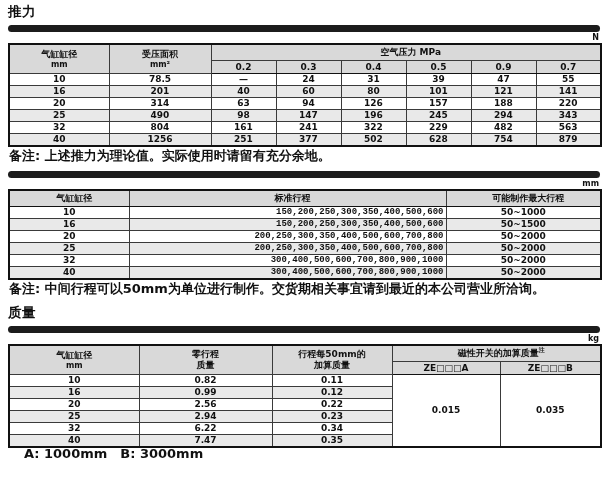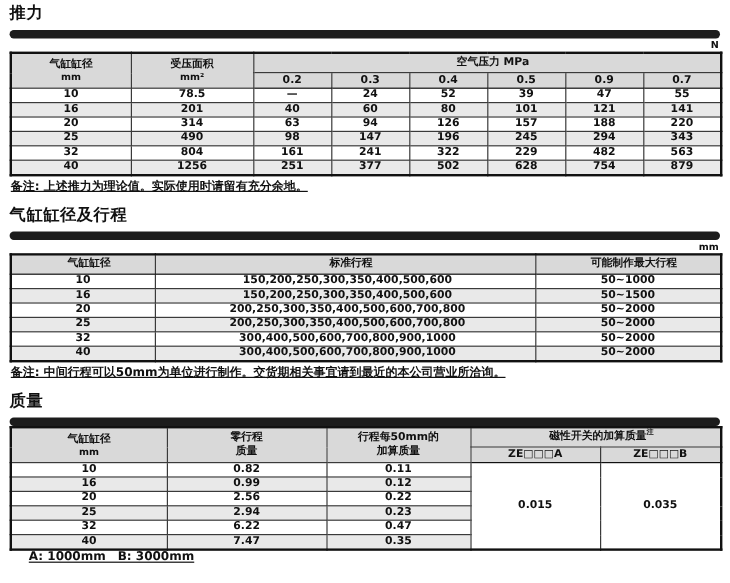--- a/index.html
+++ b/index.html
@@ -29,28 +29,28 @@
   }
   th,td{
     border:1px solid #3a3a3a;padding:0 2px;text-align:center;
     height:11px;line-height:11px;overflow:hidden;white-space:nowrap;
   }
   table{border:2px solid #111;}
   thead th{background:var(--head-bg);}
   thead tr:last-child th{border-bottom:1.5px solid #111;}
   tr.alt td{background:var(--stripe-bg);}
   td.merged{background:#ffffff;}
-  td.left{text-align:center;padding-left:6px;}
+  td.left{text-align:right;padding-left:6px;font-family:Liberation Mono, monospace;}
   .hdr-line{line-height:11px;}
   .hdr-sub{font-size:8px;line-height:10px;}
   th.group{height:15px;padding-left:12px;}
   thead tr.subrow th{height:12px;}
   sup{font-size:6px;vertical-align:super;line-height:0;}
   .note{
-    font-size:10px;font-weight:bold;line-height:11px;margin:3px 0 0 1px;text-decoration:underline;
+    font-size:13px;font-weight:bold;line-height:11px;margin:3px 0 0 1px;
   }
   .note-indent{padding-left:15px;}
   .sec{margin-bottom:10px;}
 </style>
 </head>
 <body>
 
 <div class="page">
 
   <div class="sec">
@@ -89,21 +89,21 @@
           <th>0.9</th>
           <th>0.7</th>
         </tr>
       </thead>
       <tbody>
         <tr>
           <td>10</td>
           <td>78.5</td>
           <td>—</td>
           <td>24</td>
-          <td>52</td>
+          <td>31</td>
           <td>39</td>
           <td>47</td>
           <td>55</td>
         </tr>
         <tr class="alt">
           <td>16</td>
           <td>201</td>
           <td>40</td>
           <td>60</td>
           <td>80</td>
@@ -150,21 +150,20 @@
           <td>628</td>
           <td>754</td>
           <td>879</td>
         </tr>
       </tbody>
     </table>
     <p class="note">备注: 上述推力为理论值。实际使用时请留有充分余地。</p>
   </div>
 
   <div class="sec">
-    <h1 class="section-title">气缸缸径及行程</h1>
     <div class="bar"></div>
     <div class="unit">mm</div>
 
     <table>
       <colgroup>
         <col style="width:120px">
           <col style="width:317px">
           <col style="width:155px">
       </colgroup>
       <thead>
@@ -206,20 +205,21 @@
           <td>50~2000</td>
         </tr>
       </tbody>
     </table>
     <p class="note">备注: 中间行程可以50mm为单位进行制作。交货期相关事宜请到最近的本公司营业所洽询。</p>
   </div>
 
   <div class="sec">
     <h1 class="section-title">质量</h1>
     <div class="bar"></div>
+    <div class="unit">kg</div>
 
     <table>
       <colgroup>
         <col style="width:130px">
           <col style="width:133px">
           <col style="width:120px">
         <col style="width:108px">
           <col style="width:101px">
       </colgroup>
       <thead>
@@ -262,21 +262,21 @@
           <td>0.22</td>
         </tr>
         <tr class="alt">
           <td>25</td>
           <td>2.94</td>
           <td>0.23</td>
         </tr>
         <tr>
           <td>32</td>
           <td>6.22</td>
-          <td>0.47</td>
+          <td>0.34</td>
         </tr>
         <tr class="alt">
           <td>40</td>
           <td>7.47</td>
           <td>0.35</td>
         </tr>
       </tbody>
     </table>
     <p class="note note-indent" style="margin-top:0;">A: 1000mm　B: 3000mm</p>
   </div>

